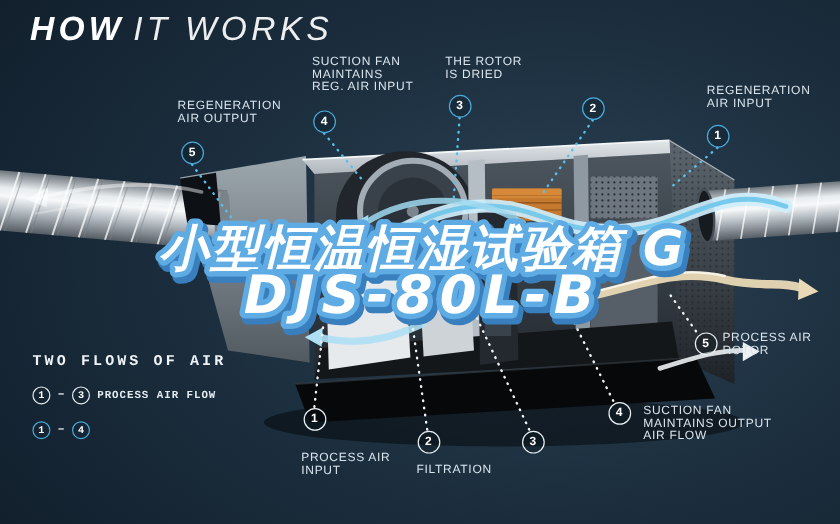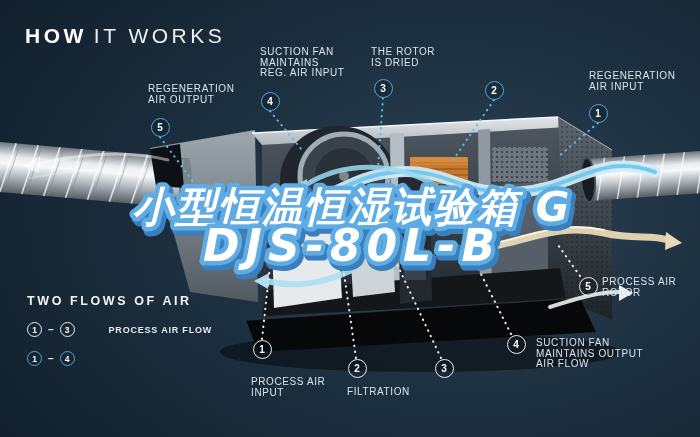--- a/index.html
+++ b/index.html
@@ -2,43 +2,43 @@
 <html><head>
 <meta charset="utf-8">
 <style>
   html,body{margin:0;padding:0;background:#0b141c;}
   .stage{
     position:relative;width:700px;height:437px;overflow:hidden;
     background:radial-gradient(ellipse 640px 430px at 66% 50%, #2b4254 0%, #1d3040 42%, #152533 72%, #0f1c27 100%);
     font-family:"Liberation Sans",sans-serif;
   }
   svg.scene{position:absolute;left:0;top:0;}
-  .title{position:absolute;left:25px;top:24px;font-size:21px;letter-spacing:3.5px;color:#ffffff;white-space:nowrap;}
+  .title{position:absolute;left:25px;top:8px;font-size:28px;letter-spacing:3.5px;color:#ffffff;white-space:nowrap;font-style:italic;}
   .title .bold{font-weight:bold;}
   .title .light{font-weight:normal;opacity:.92;margin-left:7px;}
   .callout-label{position:absolute;color:#d9e4ec;font-size:10px;font-weight:normal;letter-spacing:.6px;line-height:10.5px;white-space:nowrap;}
   .marker{
     position:absolute;width:19px;height:19px;border-radius:50%;box-sizing:border-box;
     display:flex;align-items:center;justify-content:center;
     font-size:10px;font-weight:bold;color:#ffffff;background:rgba(8,20,30,.28);
   }
   .marker.reg{border:1.5px solid #4aa9d9;}
   .marker.proc{border:1.5px solid #e9eff3;}
-  .legend{position:absolute;left:27px;top:294px;}
+  .legend{position:absolute;left:27px;top:294px;font-family:Liberation Mono, monospace;}
   .legend-heading{font-size:12.5px;font-weight:bold;letter-spacing:2.6px;color:#eef3f7;white-space:nowrap;}
   .legend-row{display:flex;align-items:center;gap:6px;margin-top:14px;}
   .legend-circle{
     width:15px;height:15px;border-radius:50%;box-sizing:border-box;flex:0 0 auto;
     display:flex;align-items:center;justify-content:center;
     font-size:8.5px;font-weight:bold;color:#fff;
   }
   .legend-circle.proc-c{border:1.5px solid #e9eff3;}
   .legend-circle.reg-c{border:1.5px solid #4aa9d9;}
   .legend-dash{color:#e9eff3;font-size:10px;font-weight:bold;}
-  .legend-label{margin-left:28px;font-size:9px;font-weight:bold;letter-spacing:.8px;color:#e3ebf1;white-space:nowrap;}
+  .legend-label{margin-left:0;font-size:9px;font-weight:bold;letter-spacing:.8px;color:#e3ebf1;white-space:nowrap;}
 </style>
 </head>
 <body>
 
 <div class="stage">
 
   <svg class="scene" width="700" height="437" viewBox="0 0 700 437">
     <defs>
       <linearGradient id="pipeGrad" x1="0" y1="0" x2="0" y2="1">
         <stop offset="0" stop-color="#6e777e"></stop>

